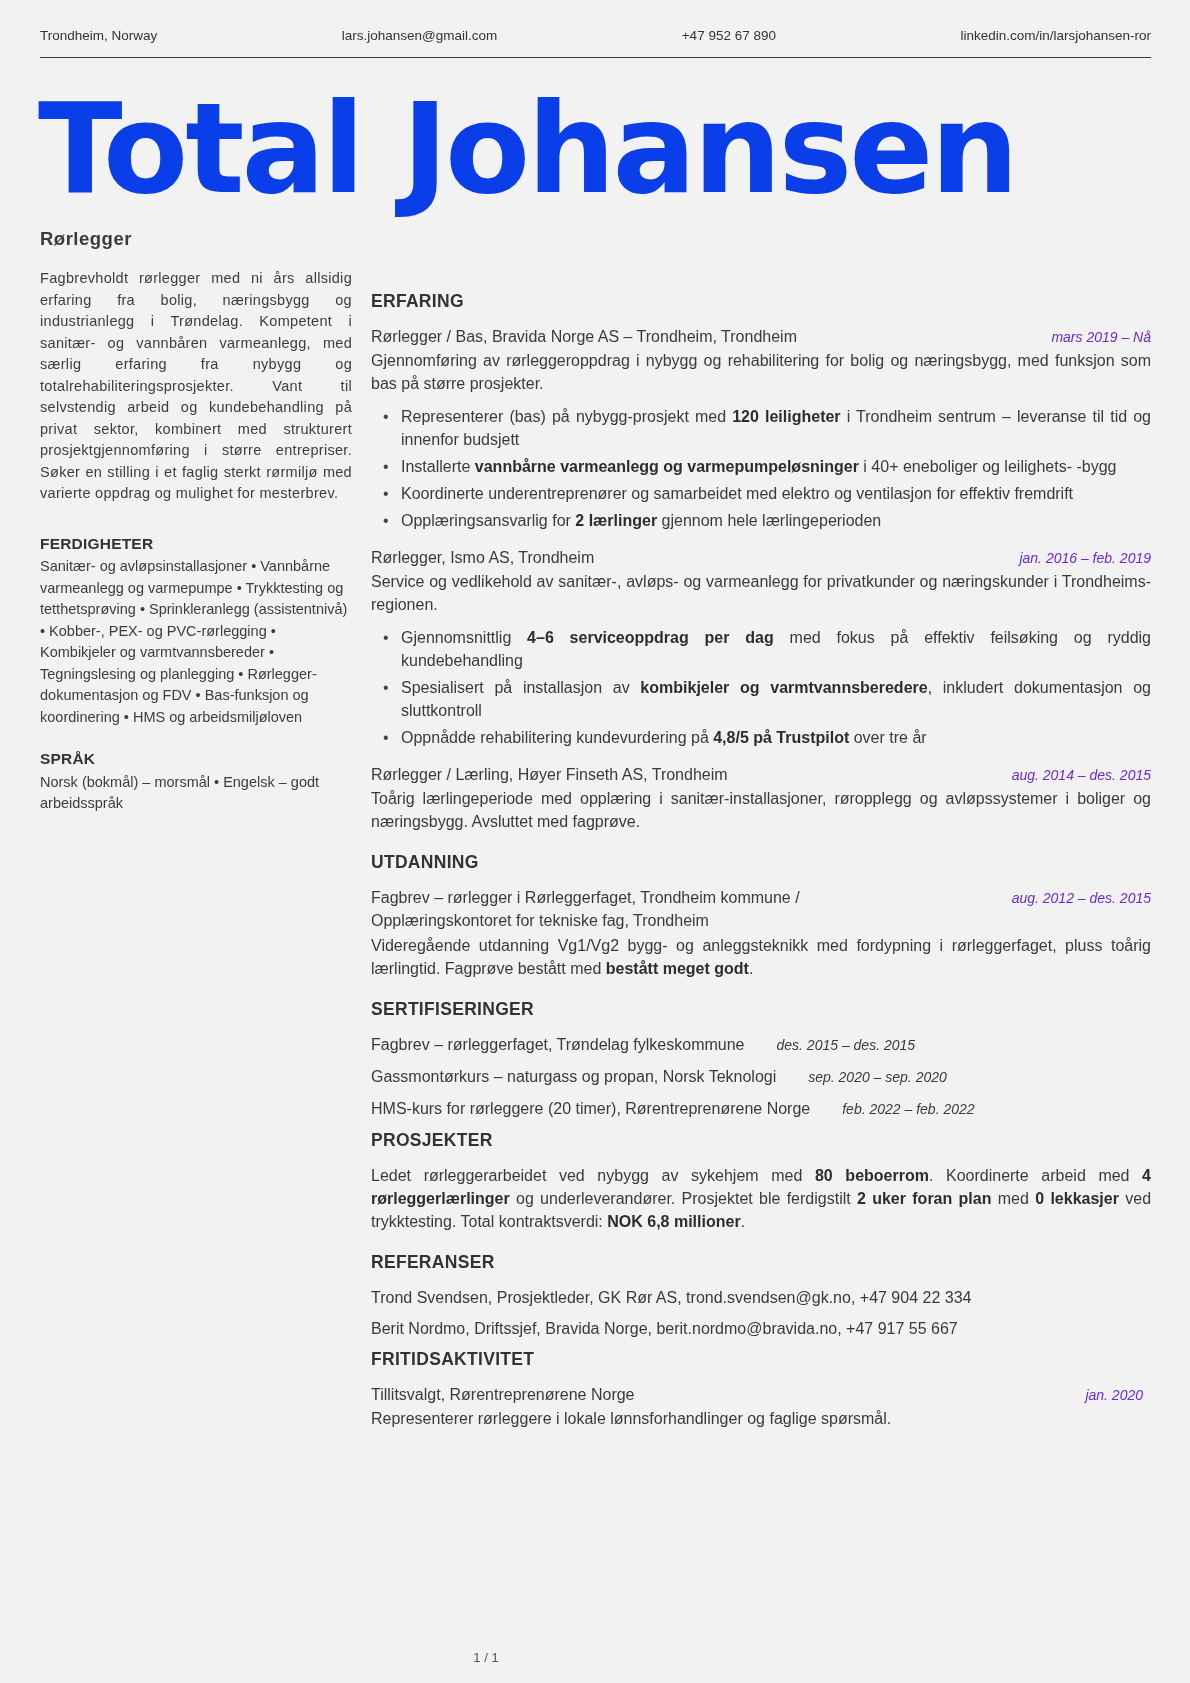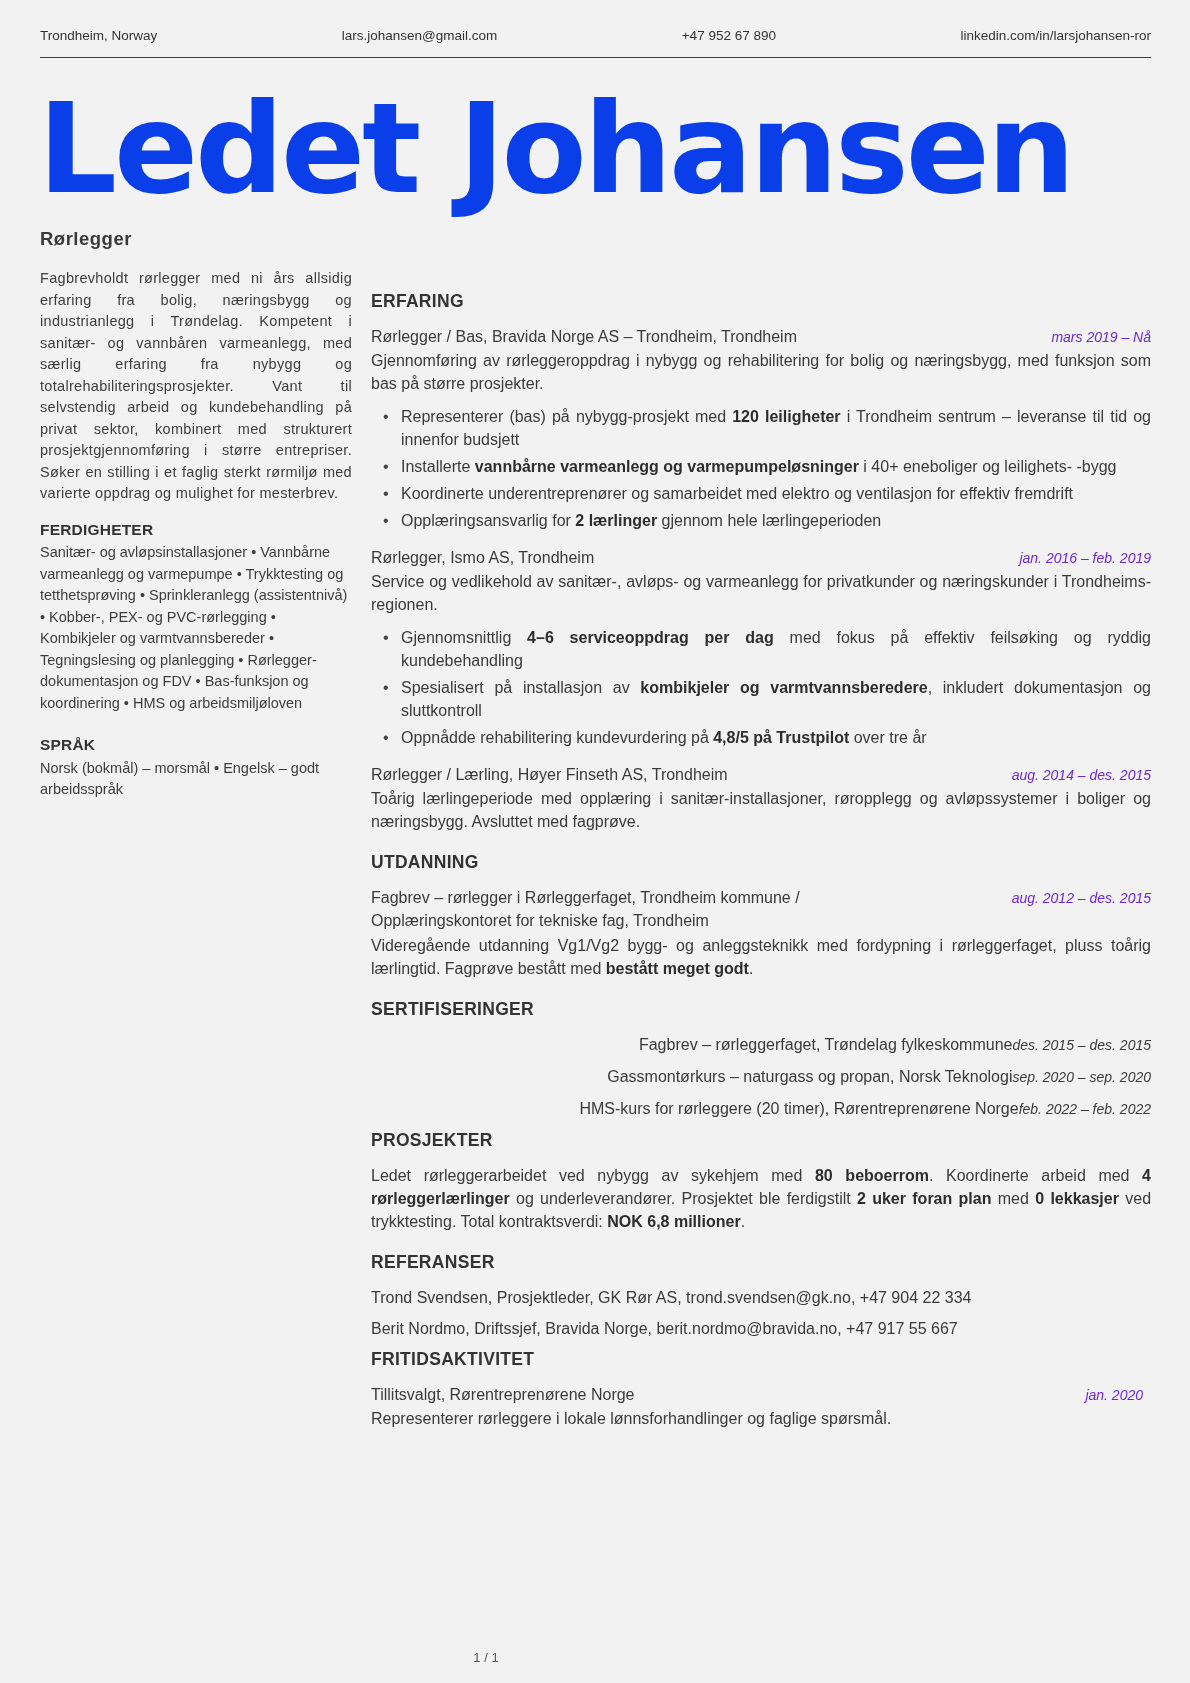--- a/index.html
+++ b/index.html
@@ -8,52 +8,52 @@
 
   .contact-bar { position: absolute; left: 40px; top: 30px; width: 1111px; height: 28px; display: flex; justify-content: space-between; align-items: center; border-bottom: 1.5px solid #3a3a3a; padding-bottom: 16px; font-size: 13.5px; color: #333; }
   .contact-bar span { white-space: nowrap; }
 
   .name { position: absolute; left: 38px; top: 78px; font-family: "DejaVu Sans", "Liberation Sans", sans-serif; font-weight: bold; font-size: 124px; letter-spacing: -3px; color: #0a3ee8; line-height: 1.15; white-space: nowrap; }
 
   .job-title { position: absolute; left: 40px; top: 228px; font-size: 18.5px; font-weight: bold; color: #3a3a3a; letter-spacing: 0.5px; }
 
   .left { position: absolute; left: 40px; top: 268px; width: 312px; font-size: 14.5px; line-height: 21.5px; color: #3d3d3d; }
   .summary { text-align: justify; letter-spacing: 0.3px; }
-  .left h3 { font-size: 15.5px; font-weight: bold; color: #333; margin-top: 14px; margin-bottom: 2px; letter-spacing: 0.2px; }
+  .left h3 { font-size: 15.5px; font-weight: bold; color: #333; margin-top: 28px; margin-bottom: 2px; letter-spacing: 0.2px; }
   .left h3.lang { margin-top: 20px; }
   .left p.plain { font-size: 14.5px; line-height: 21.5px; }
 
   .right { position: absolute; left: 371px; top: 270px; width: 780px; font-size: 16px; line-height: 23px; color: #3a3a3a; margin-top: 20px; }
   .right h2 { font-size: 17.5px; font-weight: bold; color: #333; letter-spacing: 0.3px; margin-bottom: 12px; }
   .entry-head { display: flex; justify-content: space-between; align-items: baseline; }
   .entry-head .date { font-style: italic; font-size: 14px; color: #6d28d9; white-space: nowrap; margin-left: 20px; }
   .desc { text-align: justify; }
   ul.bullets { list-style: none; margin: 10px 0 0 12px; }
   ul.bullets li { position: relative; padding-left: 18px; margin-bottom: 4px; text-align: justify; }
   ul.bullets li::before { content: "•"; position: absolute; left: 0; top: 0; color: #444; }
   b { font-weight: bold; color: #2d2d2d; }
   .section { margin-bottom: 18px; }
   .job { margin-bottom: 14px; }
-  .cert-row { display: flex; justify-content: flex-end; align-items: baseline; margin-bottom: 8px; }
+  .cert-row { display: flex; justify-content: flex-start; align-items: baseline; margin-bottom: 8px; gap: 32px; }
   .cert-row .date { font-style: italic; font-size: 14px; white-space: nowrap; }
   .ref-row { margin-bottom: 8px; }
 
   .footer { position: absolute; left: 0; width: 972px; top: 1650px; text-align: center; font-size: 13px; color: #555; }
 </style>
 </head>
 <body>
 
 <div class="contact-bar">
   <span>Trondheim, Norway</span>
   <span>lars.johansen@gmail.com</span>
   <span>+47 952 67 890</span>
   <span>linkedin.com/in/larsjohansen-ror</span>
 </div>
 
-<div class="name">Ledet Johansen</div>
+<div class="name">Total Johansen</div>
 <div class="job-title">Rørlegger</div>
 
 <div class="left">
   <p class="summary">Fagbrevholdt rørlegger med ni års allsidig erfaring fra bolig, næringsbygg og industrianlegg i Trøndelag. Kompetent i sanitær- og vannbåren varmeanlegg, med særlig erfaring fra nybygg og totalrehabiliteringsprosjekter. Vant til selvstendig arbeid og kundebehandling på privat sektor, kombinert med strukturert prosjektgjennomføring i større entrepriser. Søker en stilling i et faglig sterkt rørmiljø med varierte oppdrag og mulighet for mesterbrev.</p>
   <h3>FERDIGHETER</h3>
   <p class="plain">Sanitær- og avløpsinstallasjoner • Vannbårne varmeanlegg og varmepumpe • Trykktesting og tetthetsprøving • Sprinkleranlegg (assistentnivå) • Kobber-, PEX- og PVC-rørlegging • Kombikjeler og varmtvannsbereder • Tegningslesing og planlegging • Rørlegger-dokumentasjon og FDV • Bas-funksjon og koordinering • HMS og arbeidsmiljøloven</p>
   <h3 class="lang">SPRÅK</h3>
   <p class="plain">Norsk (bokmål) – morsmål • Engelsk – godt arbeidsspråk</p>
 </div>
 

